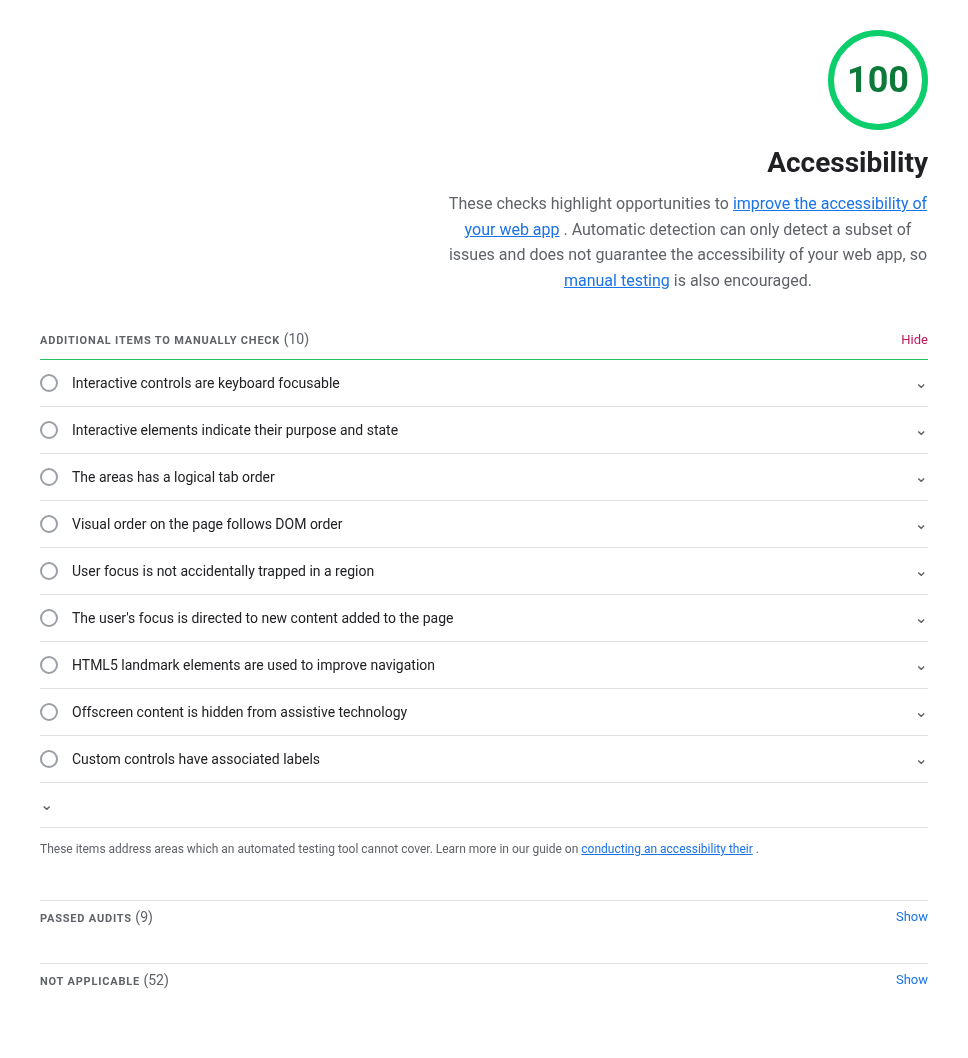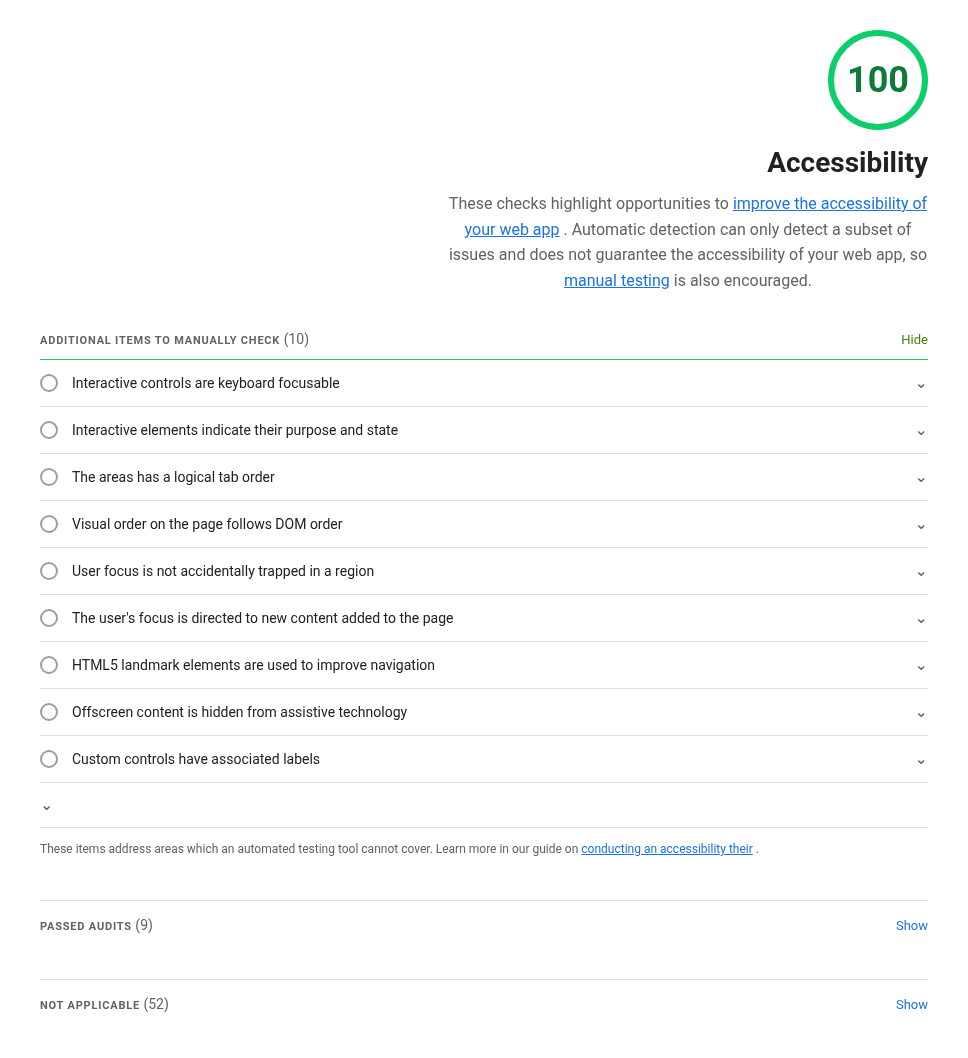--- a/index.html
+++ b/index.html
@@ -90,21 +90,21 @@
       text-transform: uppercase;
     }
 
     .section-count {
       color: #5f6368;
       font-weight: 400;
     }
 
     .section-toggle {
       font-size: 13px;
-      color: #4d7c0f;
+      color: #be185d;
       cursor: pointer;
       background: none;
       border: none;
       font-family: inherit;
     }
 
     
     .audit-list {
       border-top: 1px solid #22c55e;
     }
@@ -158,23 +158,23 @@
       cursor: pointer;
     }
 
     
     .collapsed-section {
       margin-top: 30px;
     }
 
     .collapsed-header {
       display: flex;
-      align-items: center;
+      align-items: flex-start;
       justify-content: space-between;
-      padding: 16px 0;
+      padding: 8px 0;
       border-top: 1px solid #e0e0e0;
     }
 
     .collapsed-label {
       font-size: 11px;
       font-weight: 700;
       color: #5f6368;
       letter-spacing: 0.8px;
       text-transform: uppercase;
     }

